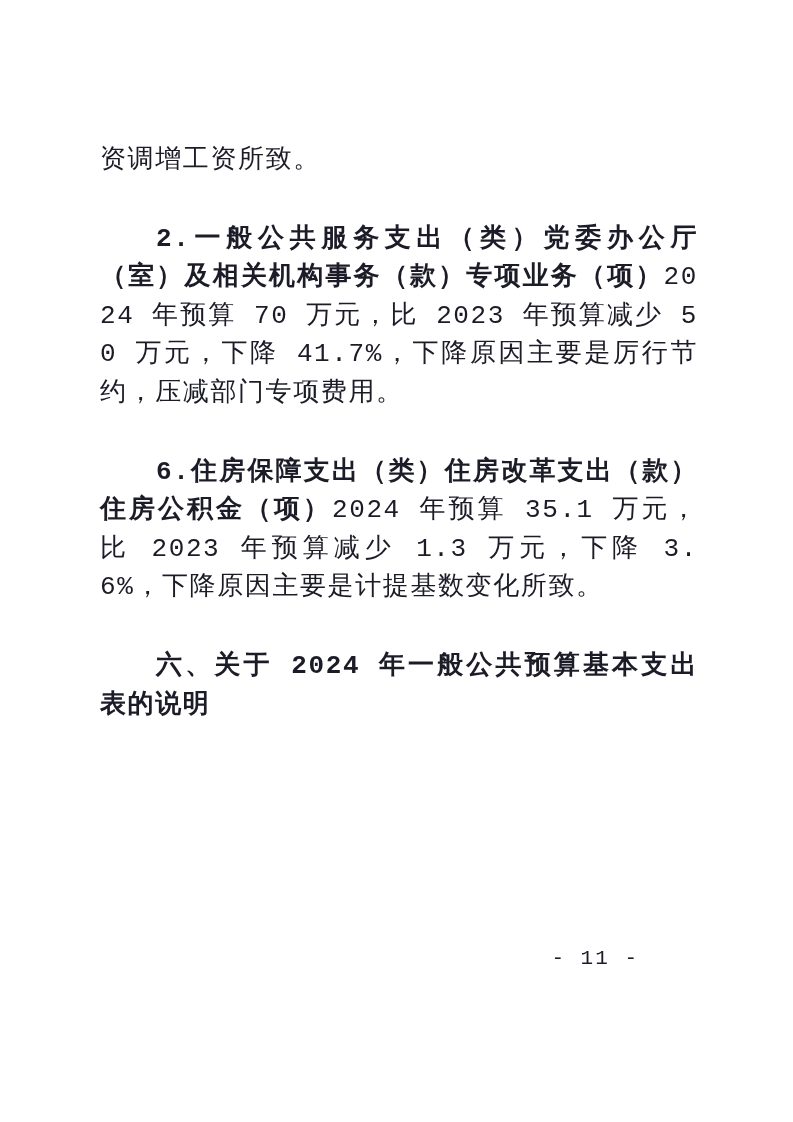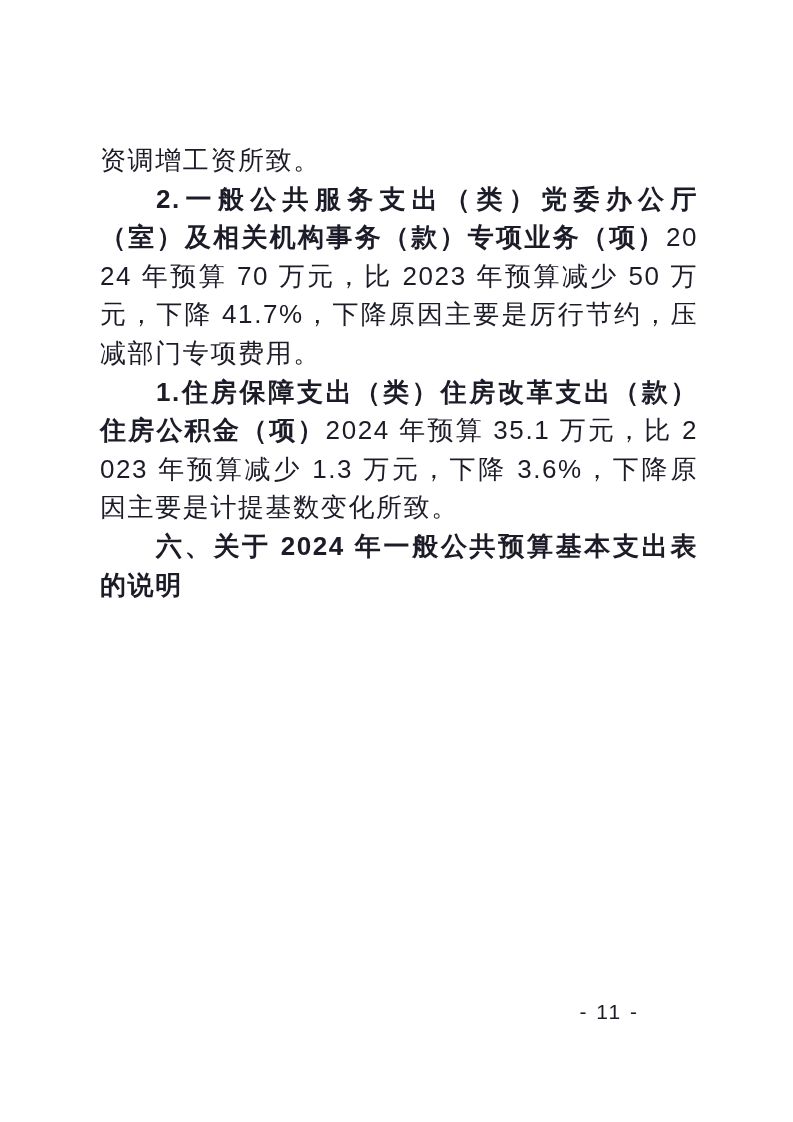--- a/index.html
+++ b/index.html
@@ -7,57 +7,58 @@
     margin: 0;
     padding: 0;
     background: #ffffff;
   }
   .page {
     position: relative;
     width: 735px;
     height: 1122px;
     background: #ffffff;
     overflow: hidden;
-    font-family: Liberation Sans, sans-serif;
+    font-family: Liberation Mono, monospace;
   }
   .content {
     position: absolute;
     left: 100px;
     top: 141px;
     width: 598px;
   }
   .para {
     margin: 0;
     padding: 0;
     font-size: 26px;
     line-height: 38.6px;
     letter-spacing: 1.6px;
     text-align: justify;
     text-justify: inter-ideograph;
     word-break: break-all;
   }
   .para.indent {
     text-indent: 56px;
+    margin-top: 40px;
   }
   .seg-bold {
     font-weight: bold;
   }
   .footer {
     position: absolute;
-    top: 997px;
+    top: 944px;
     right: 96px;
     font-size: 21px;
     line-height: 30px;
     letter-spacing: 2px;
   }
 </style>
 </head>
 <body>
 
 <div class="page" style="color: rgb(28, 28, 40); background: rgb(255, 255, 255);">
   <div class="content" id="doc-body">
       <p class="para"><span>资调增工资所致。</span></p>
       <p class="para indent"><span class="seg-bold">2.一般公共服务支出（类）党委办公厅（室）及相关机构事务（款）专项业务（项）</span><span>2024 年预算 70 万元，比 2023 年预算减少 50 万元，下降 41.7%，下降原因主要是厉行节约，压减部门专项费用。</span></p>
-      <p class="para indent"><span class="seg-bold">1.住房保障支出（类）住房改革支出（款）住房公积金（项）</span><span>2024 年预算 35.1 万元，比 2023 年预算减少 1.3 万元，下降 3.6%，下降原因主要是计提基数变化所致。</span></p>
+      <p class="para indent"><span class="seg-bold">6.住房保障支出（类）住房改革支出（款）住房公积金（项）</span><span>2024 年预算 35.1 万元，比 2023 年预算减少 1.3 万元，下降 3.6%，下降原因主要是计提基数变化所致。</span></p>
       <p class="para indent"><span class="seg-bold">六、关于 2024 年一般公共预算基本支出表的说明</span></p>
     </div>
   <div class="footer">- 11 -</div>
 </div>
 
 </body></html>

